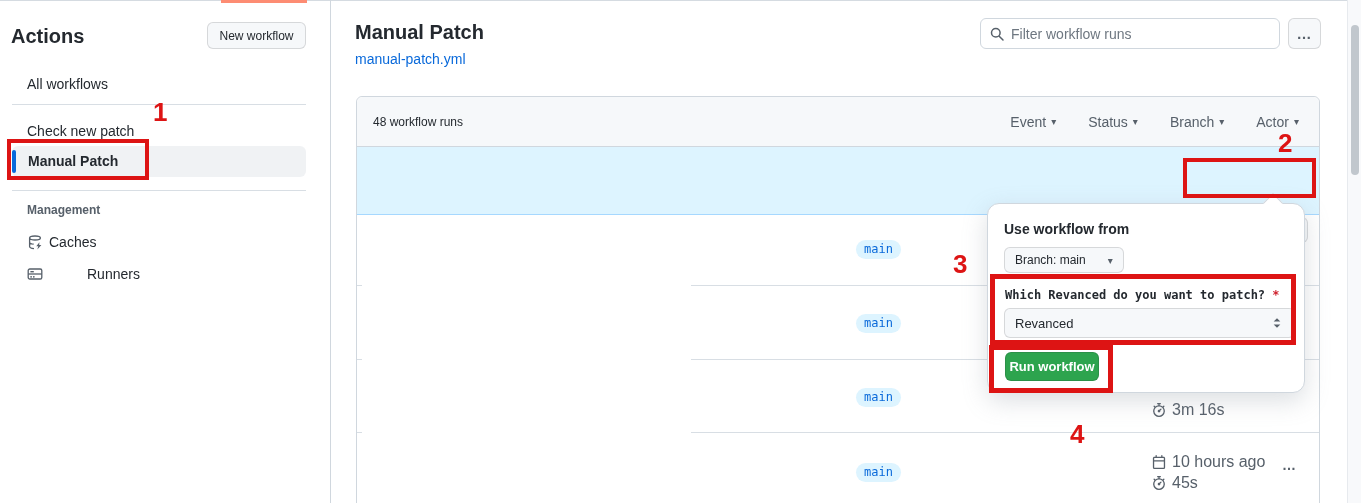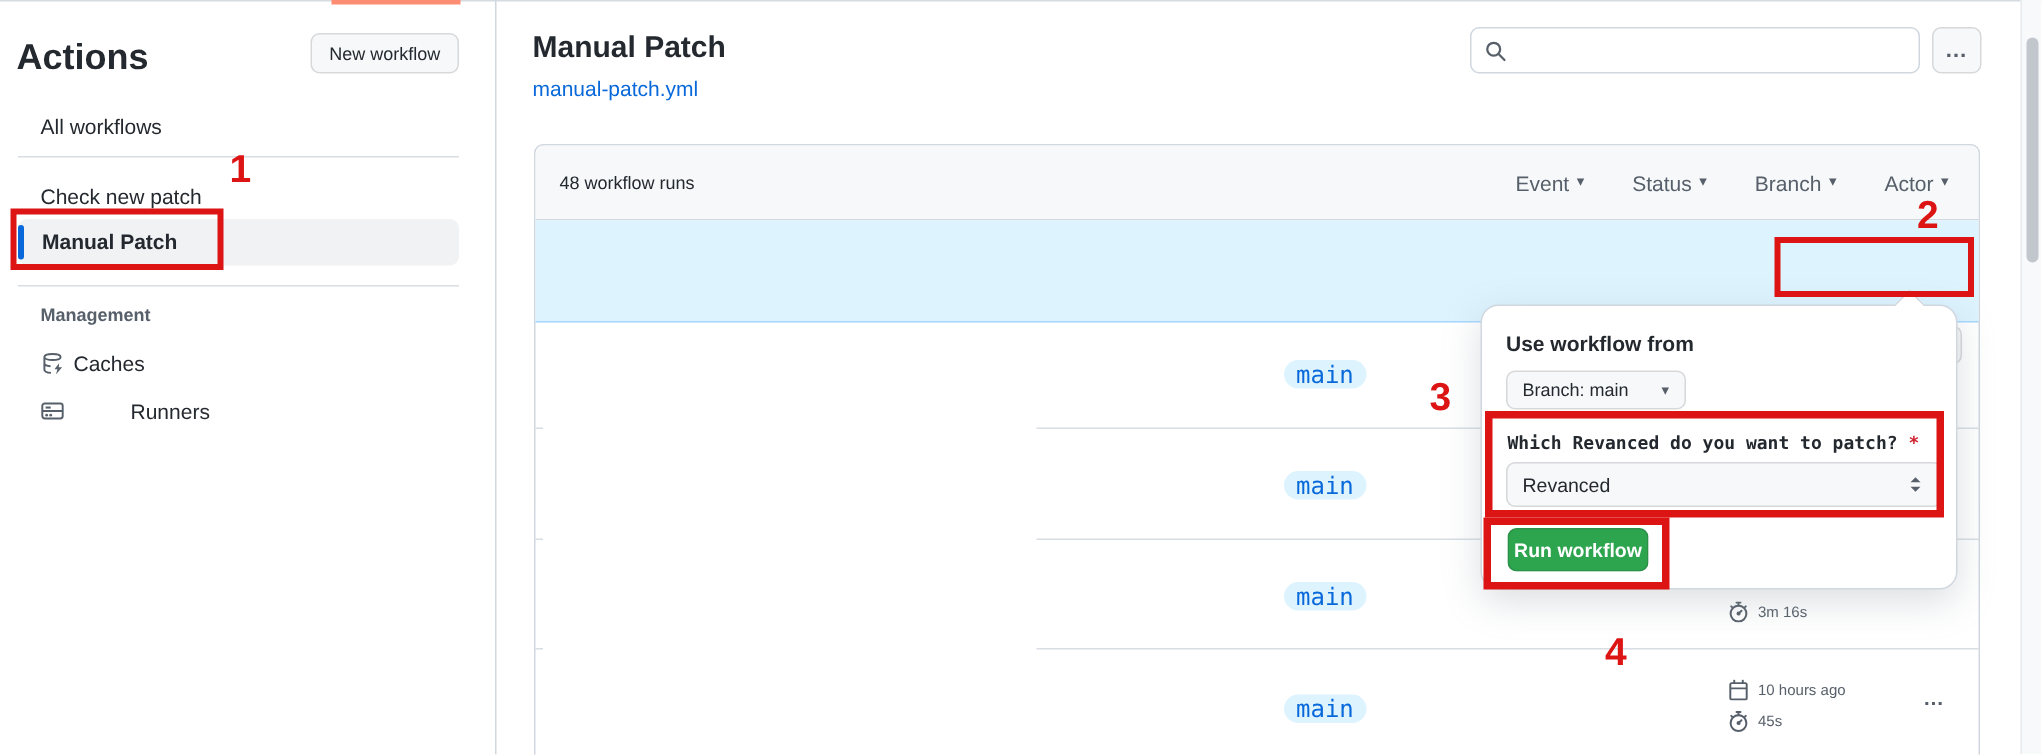--- a/index.html
+++ b/index.html
@@ -7,21 +7,21 @@
   body { font-family:"Liberation Sans","DejaVu Sans",sans-serif; color:#24292f; background:#fff; }
   .mono { font-family:"DejaVu Sans Mono","Liberation Mono",monospace; }
   #root { position:relative; width:1361px; height:503px; overflow:hidden; background:#fff; }
   .abs { position:absolute; }
 
   
   .topline { left:0; top:0; width:1361px; height:1px; background:#d5dbe1; }
   .tab-indicator { left:221px; top:0; width:86px; height:3px; background:#fd8c73; }
 
   
-  .sidebar-title { left:11px; top:25px; font-size:24px; font-weight:700; }
+  .sidebar-title { left:11px; top:25px; font-size:20px; font-weight:700; }
   .btn { display:inline-flex; align-items:center; justify-content:center;
          background:#f6f8fa; border:1px solid rgba(31,35,40,0.15); border-radius:6px;
          color:#24292f; cursor:pointer; }
   .new-workflow { left:207px; top:22px; width:99px; height:27px; font-size:12px; }
   .nav-item { font-size:14px; color:#24292f; cursor:pointer; }
   .nav-all { left:27px; top:76px; }
   .hr { height:1px; background:#d8dee4; }
   .hr1 { left:12px; top:104px; width:294px; }
   .nav-check { left:27px; top:123px; }
   .nav-pill { left:12px; top:146px; width:294px; height:31px; background:rgba(208,215,222,0.32);
@@ -58,23 +58,23 @@
   .filter { font-size:14px; color:#57606a; cursor:pointer; display:flex; align-items:center; gap:5px; }
   .caret { font-size:10px; color:#57606a; }
   .banner { position:absolute; left:0; top:50px; width:100%; height:68px; background:#ddf4ff;
             border-bottom:1px solid rgba(84,174,255,0.4); }
   .banner-text { position:absolute; left:16px; top:25px; font-size:14px; }
   .banner-code { font-size:12px; padding:0 2px; }
   .run-workflow-summary { position:absolute; left:841px; top:70px; width:110px; height:26px;
                           font-size:13px; font-weight:500; gap:7px; }
 
   .sep { position:absolute; height:1px; background:#d8dee4; }
-  .branch-badge { position:absolute; font-size:16px; color:#0969da; background:#ddf4ff;
+  .branch-badge { position:absolute; font-size:12px; color:#0969da; background:#ddf4ff;
                   border-radius:2em; padding:2px 8px; line-height:15px; cursor:pointer; }
-  .meta { position:absolute; display:flex; align-items:center; gap:6px; font-size:10px; color:#57606a; }
+  .meta { position:absolute; display:flex; align-items:center; gap:6px; font-size:16px; color:#57606a; }
   .meta svg { width:14px; height:14px; }
   .row-kebab { position:absolute; color:#57606a; font-size:14px; font-weight:700; letter-spacing:1.5px; cursor:pointer; }
 
   
   .popup { left:987px; top:203px; width:318px; height:190px; background:#fff;
            border:1px solid #d0d7de; border-radius:12px; box-shadow:0 8px 24px rgba(140,149,159,0.3);
            z-index:10; }
   .popup-caret { position:absolute; right:24px; top:-8px; width:14px; height:14px; background:#fff;
                  border-left:1px solid #d0d7de; border-top:1px solid #d0d7de; transform:rotate(45deg); }
   .popup-title { position:absolute; left:16px; top:17px; font-size:14px; font-weight:700; }
@@ -152,20 +152,21 @@
   <div class="abs vdivider"></div>
 
   <div class="abs main-title">Manual Patch</div>
   <a class="abs yml-link">manual-patch.yml</a>
 
   <div class="abs searchbox">
     <svg class="icon16" viewBox="0 0 16 16">
       <circle cx="6.8" cy="6.8" r="4.3" fill="none" stroke="#57606a" stroke-width="1.5"></circle>
       <line x1="10.2" y1="10.2" x2="14" y2="14" stroke="#57606a" stroke-width="1.5" stroke-linecap="round"></line>
     </svg>
+    <input placeholder="Filter workflow runs" style="">
   </div>
 
   <button class="abs btn kebab-btn">…</button>
 
   <div class="abs card">
 
     <div class="card-header">
       <span class="runs-count">48 workflow runs</span>
       <div class="filters">
         <span class="filter">

